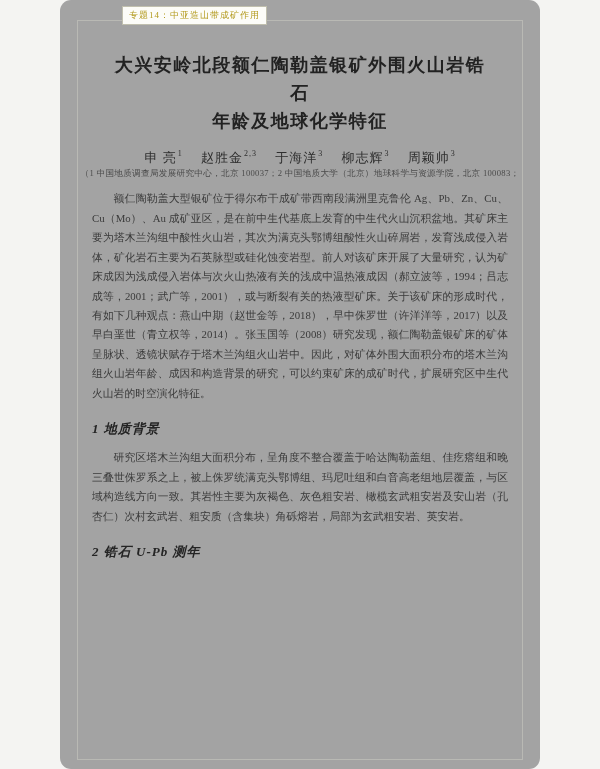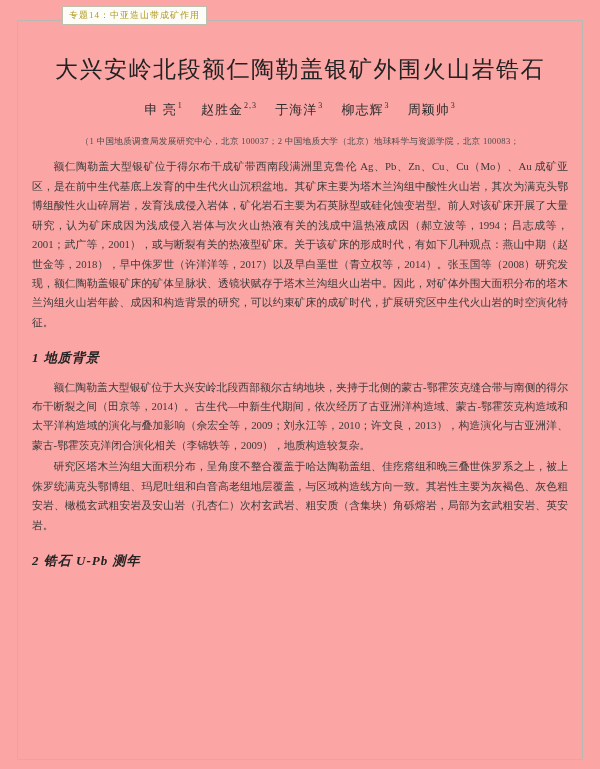--- a/index.html
+++ b/index.html
@@ -3,28 +3,29 @@
 <meta charset="utf-8">
 <style>
   html, body {
     margin: 0;
     padding: 0;
     background: #f4f4f2;
     font-family: "Liberation Serif", "DejaVu Serif", serif;
   }
   .page {
     position: relative;
-    width: 600px;
+    width: 480px;
     height: 769px;
     margin: 0 auto;
-    background: #fca5a5;
+    background: #a3a3a3;
     box-sizing: border-box;
     padding-top: 46px;
     overflow: hidden;
     color: #3a3a3a;
+    border-radius: 11px;
   }
   .frame {
     position: absolute;
     left: 17px;
     right: 17px;
     top: 20px;
     bottom: 9px;
     border: 1px solid #b9b9b4;
     pointer-events: none;
   }
@@ -37,41 +38,41 @@
     background: #fcfcf8;
     color: #b39a1e;
     font-size: 9px;
     letter-spacing: 1px;
     white-space: nowrap;
     z-index: 2;
   }
   .title {
     margin: 6px 46px 0;
     text-align: center;
-    font-size: 23px;
-    font-weight: normal;
+    font-size: 18px;
+    font-weight: bold;
     color: #222222;
     line-height: 1.55;
     letter-spacing: 1.5px;
   }
   .authors {
     margin-top: 13px;
     text-align: center;
     font-size: 13px;
     color: #2e2e2e;
     letter-spacing: 1px;
   }
   .authors .author { margin: 9px 7px; }
   .authors sup {
     font-size: 8px;
     margin-left: 1px;
     color: #2e2e2e;
   }
   .affil {
-    margin-top: 16px;
+    margin-top: 0;
     text-align: center;
     font-size: 8.6px;
     color: #4a4a4a;
     line-height: 1.6;
     letter-spacing: 0.3px;
   }
   .body {
     margin: 9px 32px 0;
     font-size: 10.8px;
     line-height: 1.8;
@@ -94,36 +95,36 @@
 </style>
 </head>
 <body>
 
 <div class="page">
   <div class="frame"></div>
   <div class="topic-box">专题14：中亚造山带成矿作用</div>
 
   <h1 class="title">
     <span>大兴安岭北段额仁陶勒盖银矿外围火山岩锆石</span><br>
+    <span>年龄及地球化学特征</span>
   </h1>
 
   <div class="authors">
     <span class="author"><span>申 亮</span><sup>1</sup></span>
     <span class="author"><span>赵胜金</span><sup>2,3</sup></span>
     <span class="author"><span>于海洋</span><sup>3</sup></span>
     <span class="author"><span>柳志辉</span><sup>3</sup></span>
     <span class="author"><span>周颖帅</span><sup>3</sup></span>
   </div>
 
   <div class="affil">
     <div>（1 中国地质调查局发展研究中心，北京 100037；2 中国地质大学（北京）地球科学与资源学院，北京 100083；</div>
   </div>
 
   <div class="body">
     <p class="para">额仁陶勒盖大型银矿位于得尔布干成矿带西南段满洲里克鲁伦 Ag、Pb、Zn、Cu、Cu（Mo）、Au 成矿亚区，是在前中生代基底上发育的中生代火山沉积盆地。其矿床主要为塔木兰沟组中酸性火山岩，其次为满克头鄂博组酸性火山碎屑岩，发育浅成侵入岩体，矿化岩石主要为石英脉型或硅化蚀变岩型。前人对该矿床开展了大量研究，认为矿床成因为浅成侵入岩体与次火山热液有关的浅成中温热液成因（郝立波等，1994；吕志成等，2001；武广等，2001），或与断裂有关的热液型矿床。关于该矿床的形成时代，有如下几种观点：燕山中期（赵世金等，2018），早中侏罗世（许洋洋等，2017）以及早白垩世（青立权等，2014）。张玉国等（2008）研究发现，额仁陶勒盖银矿床的矿体呈脉状、透镜状赋存于塔木兰沟组火山岩中。因此，对矿体外围大面积分布的塔木兰沟组火山岩年龄、成因和构造背景的研究，可以约束矿床的成矿时代，扩展研究区中生代火山岩的时空演化特征。</p>
 
     <h2 class="sec">1 地质背景</h2>
-    <p class="para">额仁陶勒盖大型银矿位于大兴安岭北段西部额尔古纳地块，夹持于北侧的蒙古-鄂霍茨克缝合带与南侧的得尔布干断裂之间（田京等，2014）。古生代—中新生代期间，依次经历了古亚洲洋构造域、蒙古-鄂霍茨克构造域和太平洋构造域的演化与叠加影响（佘宏全等，2009；刘永江等，2010；许文良，2013），构造演化与古亚洲洋、蒙古-鄂霍茨克洋闭合演化相关（李锦轶等，2009），地质构造较复杂。</p>
     <p class="para">研究区塔木兰沟组大面积分布，呈角度不整合覆盖于哈达陶勒盖组、佳疙瘩组和晚三叠世侏罗系之上，被上侏罗统满克头鄂博组、玛尼吐组和白音高老组地层覆盖，与区域构造线方向一致。其岩性主要为灰褐色、灰色粗安岩、橄榄玄武粗安岩及安山岩（孔杏仁）次村玄武岩、粗安质（含集块）角砾熔岩，局部为玄武粗安岩、英安岩。</p>
 
     <h2 class="sec">2 锆石 U-Pb 测年</h2>
   </div>
 </div>
 
 </body></html>

